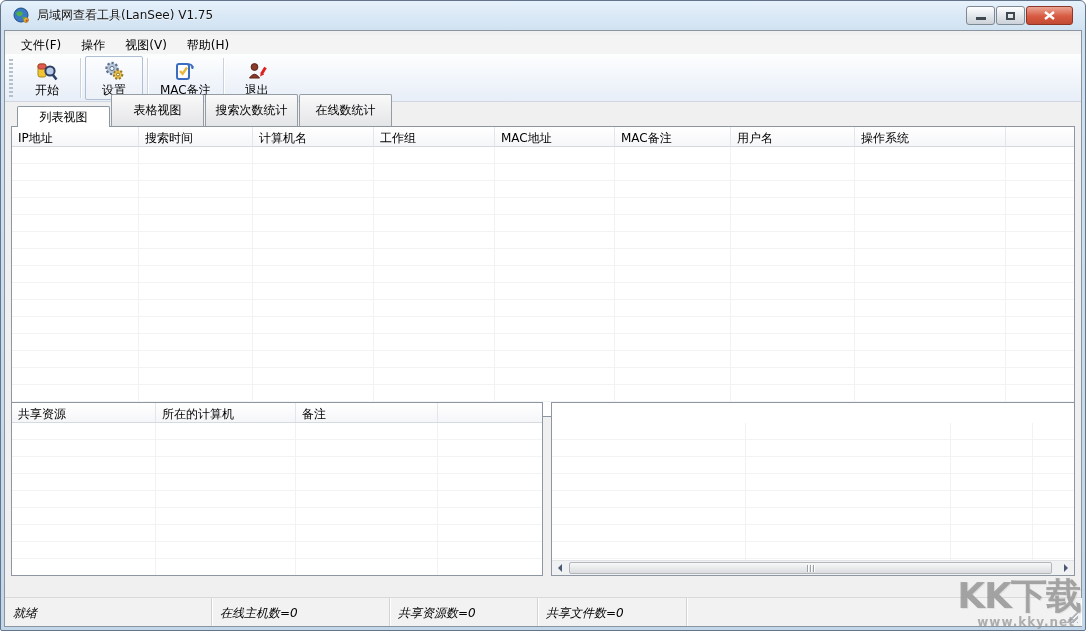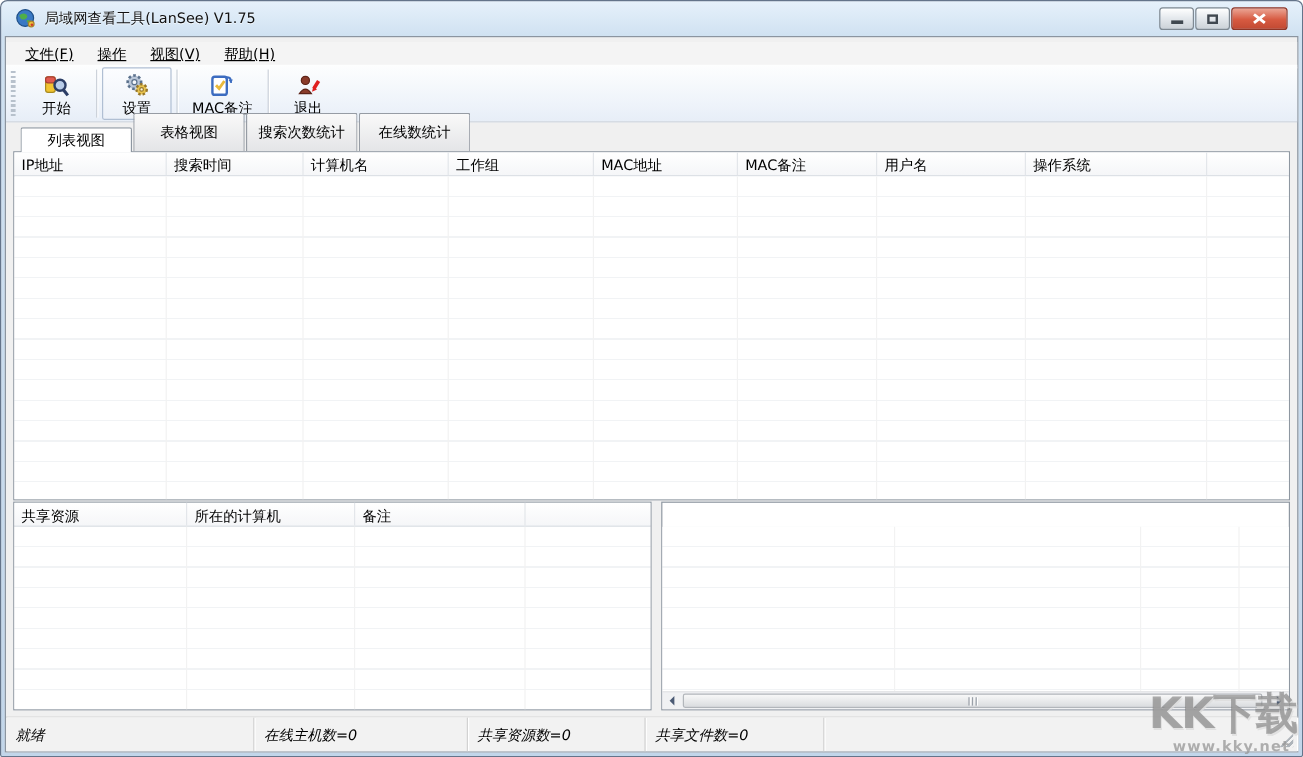--- a/index.html
+++ b/index.html
@@ -17,21 +17,21 @@
   .win-controls{position:absolute;top:5px;right:12px;display:flex;}
   .wbtn{width:29px;height:19px;margin-left:1px;border:1px solid #7f8992;border-radius:3px;
     background:linear-gradient(#ffffff,#e6eaee 45%,#ccd2d8);display:flex;align-items:center;justify-content:center;}
   .wbtn.close{width:47px;background:linear-gradient(#eba695,#d75a41 55%,#c24a33);border-color:#8e3526;}
   .glyph-min{width:10px;height:3px;background:#404850;margin-top:6px;}
   .glyph-max{width:9px;height:8px;border:2px solid #404850;}
   
   .app-body{position:absolute;left:3px;right:3px;top:29px;bottom:3px;border:1px solid #8b95a0;background:#f0f0f0;}
   
   .menubar{position:absolute;top:4px;left:0;right:0;height:22px;background:#f4f4f4;border-bottom:1px solid #e4e4e4;
-    display:flex;align-items:center;padding-left:6px;text-decoration:underline;}
+    display:flex;align-items:center;padding-left:6px;}
   .menu-item{padding:2px 10px;cursor:default;}
   
   .toolbar{position:absolute;top:23px;left:0;right:0;height:48px;
     background:linear-gradient(#fdfefe,#eef3fa 70%,#e7eef7);border-bottom:1px solid #d0d7e0;
     display:flex;align-items:center;}
   .gripper{width:4px;height:38px;margin:0 5px 0 4px;
     background:repeating-linear-gradient(to bottom,#b7c1cc 0 2px,transparent 2px 4px);}
   .tbtn{display:flex;flex-direction:column;align-items:center;justify-content:center;
     height:44px;min-width:58px;padding:2px 7px 1px;border:1px solid transparent;background:transparent;
     font:inherit;color:#000;}
@@ -50,21 +50,21 @@
   .lv-header{display:flex;height:20px;border-bottom:1px solid #d5dae0;background:linear-gradient(#ffffff,#f5f6f8);}
   .hcell{height:100%;padding:3px 0 0 6px;border-right:1px solid #e3e6ea;overflow:hidden;white-space:nowrap;}
   .hfill{flex:1;border-right:none;}
   .lv-body{position:absolute;left:0;right:0;top:20px;bottom:0;display:flex;
     background:repeating-linear-gradient(to bottom,#fff 0 16px,#f1f3f5 16px 17px);}
   .bcell{height:100%;border-right:1px solid #f2f2f2;}
   
   .mc0{width:127px}.mc1{width:114px}.mc2{width:121px}.mc3{width:121px}
   .mc4{width:120px}.mc5{width:116px}.mc6{width:124px}.mc7{width:151px}
   
-  .bottom-row{position:absolute;top:387px;left:6px;right:6px;height:132px;}
+  .bottom-row{position:absolute;top:371px;left:6px;right:6px;height:132px;}
   .panel{position:absolute;top:0;height:174px;border:1px solid #8e97a1;background:#fff;}
   .panel-left{left:0;width:532px;}
   .panel-right{left:540px;right:0;}
   .sc0{width:144px}.sc1{width:140px}.sc2{width:142px}
   .fc0{width:194px}.fc1{width:205px}.fc2{width:82px}.fc3{width:60px;border-right:none;}
   
   .hscroll{position:absolute;left:0;right:0;bottom:0;height:15px;background:#f0f1f3;border-top:1px solid #e2e3e5;}
   .sarrow{position:absolute;top:0;width:16px;height:14px;display:flex;align-items:center;justify-content:center;}
   .sarrow.left{left:0;} .sarrow.right{right:0;}
   .tri-l{width:0;height:0;border:4px solid transparent;border-right-color:#4a5a74;border-left-width:0;}

